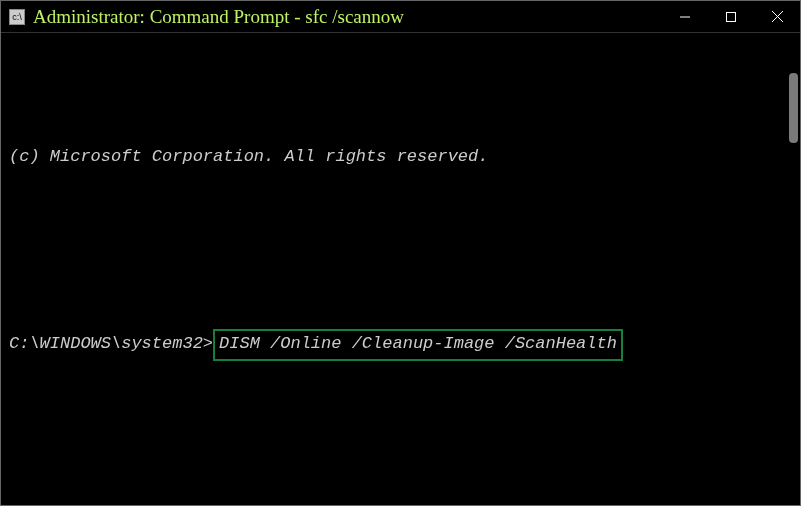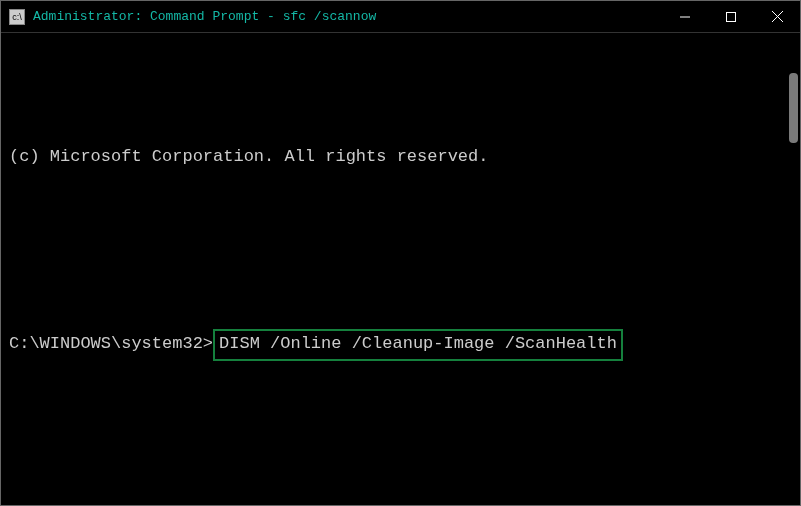--- a/index.html
+++ b/index.html
@@ -27,23 +27,23 @@
     background: #ccc;
     border: 1px solid #888;
     font-size: 9px;
     text-align: center;
     line-height: 14px;
     color: #000;
     margin-right: 8px;
     font-family: sans-serif;
   }
   .titlebar .title {
-    font-family: Liberation Mono, monospace;
-    font-size: 13px;
-    color: #14b8a6;
+    font-family: Liberation Serif, serif;
+    font-size: 19px;
+    color: #bef264;
     flex: 1;
   }
   .win-controls {
     display: flex;
     height: 100%;
   }
   .win-btn {
     width: 46px;
     height: 100%;
     display: flex;
@@ -52,20 +52,21 @@
     color: #fff;
   }
   .win-btn svg { stroke: #fff; fill: none; stroke-width: 1; }
   .terminal {
     position: relative;
     padding: 6px 8px 8px 8px;
     line-height: 1.55;
     white-space: pre-wrap;
     word-break: break-all;
     height: calc(100% - 32px);
+    font-style: italic;
   }
   .scrollbar {
     position: absolute;
     right: 2px;
     top: 40px;
     width: 9px;
     height: 70px;
     background: #7a7a7a;
     border-radius: 4px;
   }

